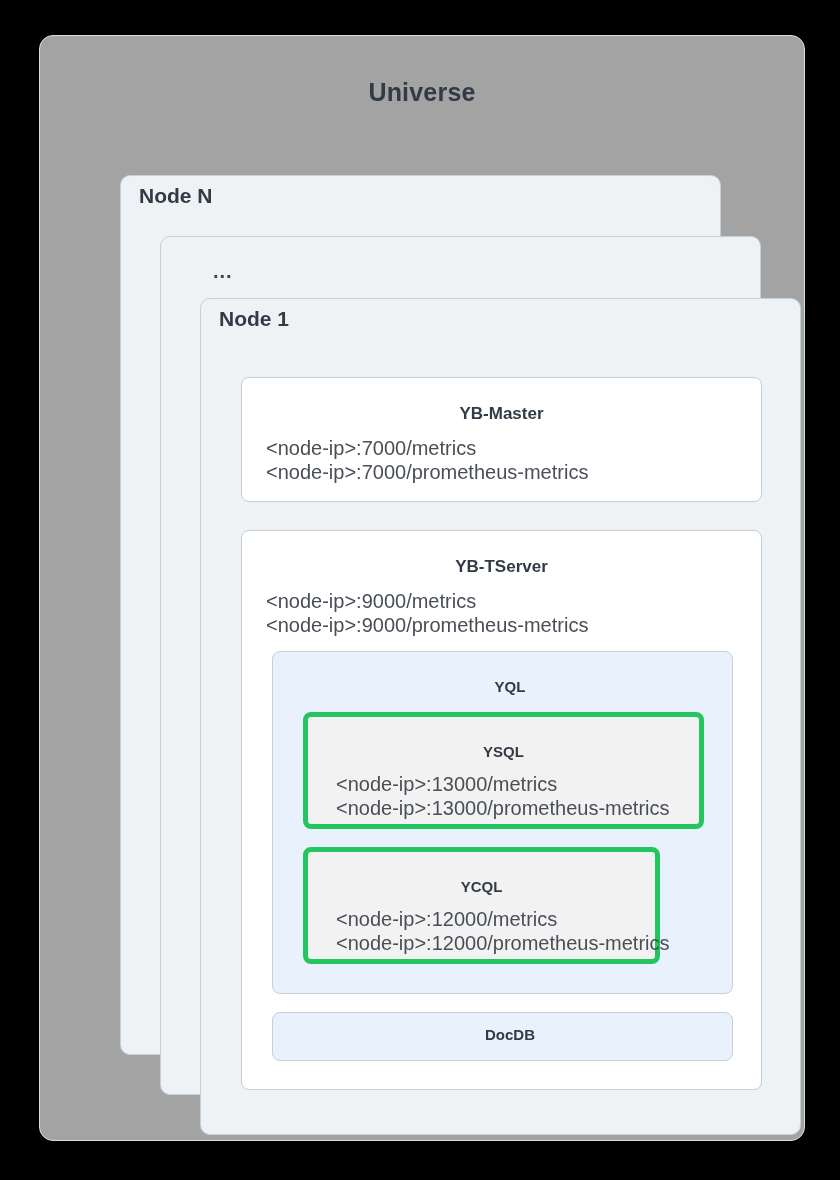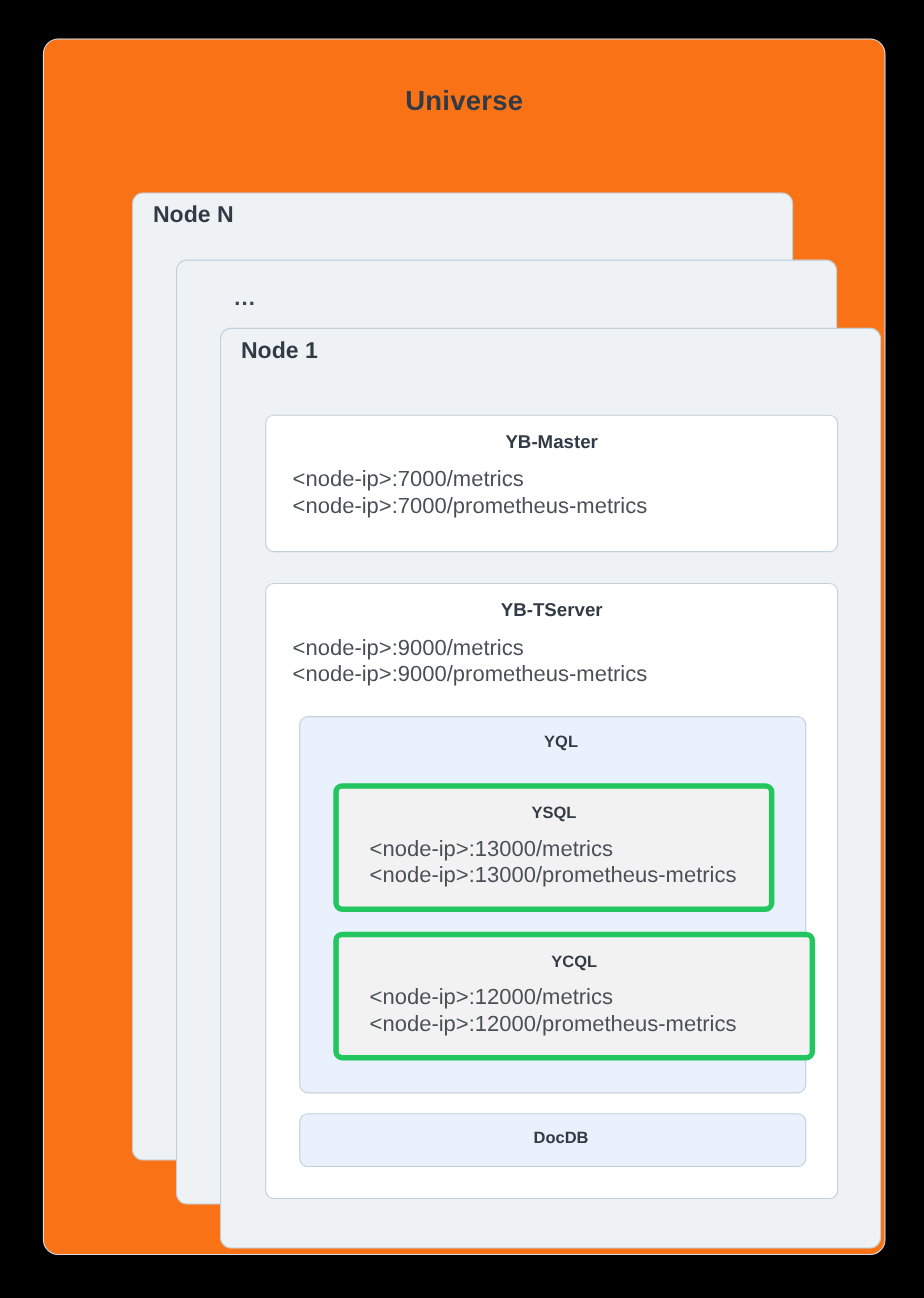--- a/index.html
+++ b/index.html
@@ -14,21 +14,21 @@
     overflow: hidden;
   }
 
   
   .frame {
     position: absolute;
     left: 39px;
     top: 35px;
     width: 766px;
     height: 1106px;
-    background: #f97316;
+    background: #a3a3a3;
     border: 1px solid #d3dde4;
     border-radius: 14px;
     box-sizing: border-box;
   }
 
   .universe-title {
     position: absolute;
     left: 0;
     top: 42px;
     width: 100%;
@@ -100,21 +100,21 @@
   .comp-gray {
     background: #f2f2f2;
     border: 5px solid #22c55e;
   }
 
   .comp-title {
     text-align: center;
     font-size: 17px;
     font-weight: bold;
     color: #323a45;
-    margin-top: 14px;
+    margin-top: 26px;
   }
   .comp-title.small {
     font-size: 15px;
   }
 
   .endpoints {
     margin-top: 12px;
     padding-left: 24px;
     font-size: 20px;
     line-height: 24px;
@@ -123,21 +123,21 @@
   .endpoints.indented {
     padding-left: 28px;
   }
   .endpoint-line { white-space: pre; }
 
   
   .box-master   { left: 40px;  top: 78px;  width: 521px; height: 125px; }
   .box-tserver  { left: 40px;  top: 231px; width: 521px; height: 560px; }
   .box-yql      { left: 30px;  top: 120px; width: 461px; height: 343px; }
   .box-ysql     { left: 30px;  top: 60px;  width: 401px; height: 117px; }
-  .box-ycql     { left: 30px;  top: 195px; width: 438px; height: 117px; }
+  .box-ycql     { left: 30px;  top: 195px; width: 357px; height: 117px; }
   .box-docdb    { left: 30px;  top: 481px; width: 461px; height: 49px; }
   .box-docdb .comp-title { margin-top: 13px; }
 </style>
 </head>
 <body>
 
 <div class="frame">
 
   <div class="universe-title">Universe</div>
 

